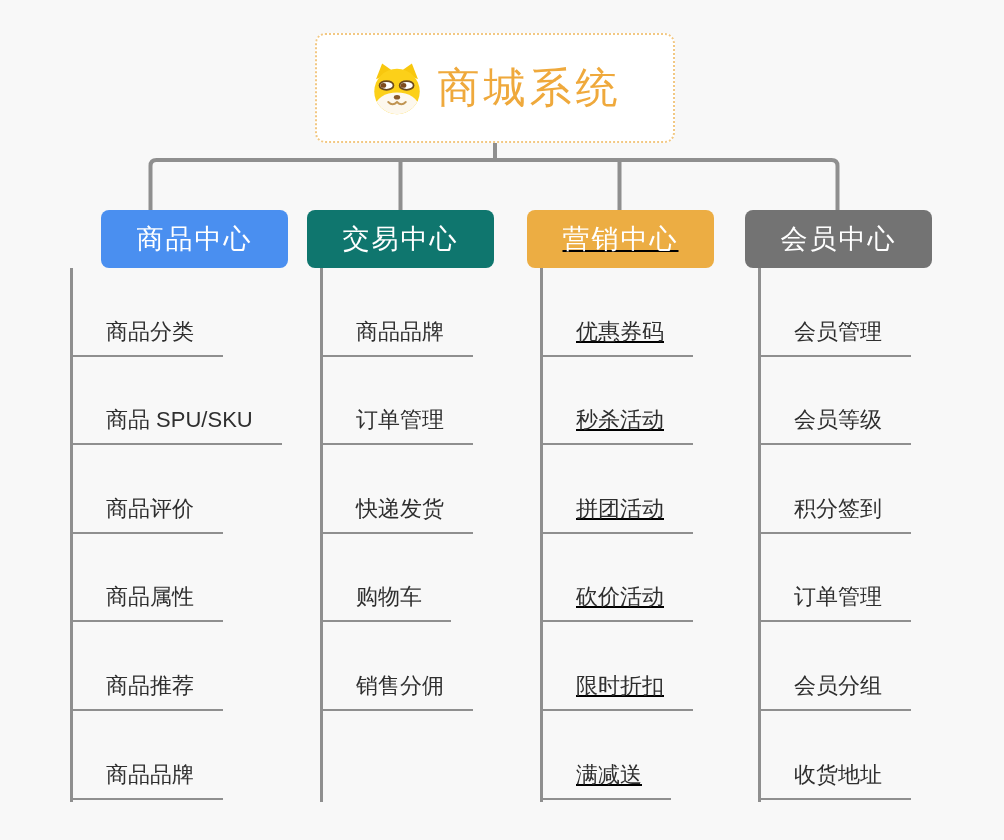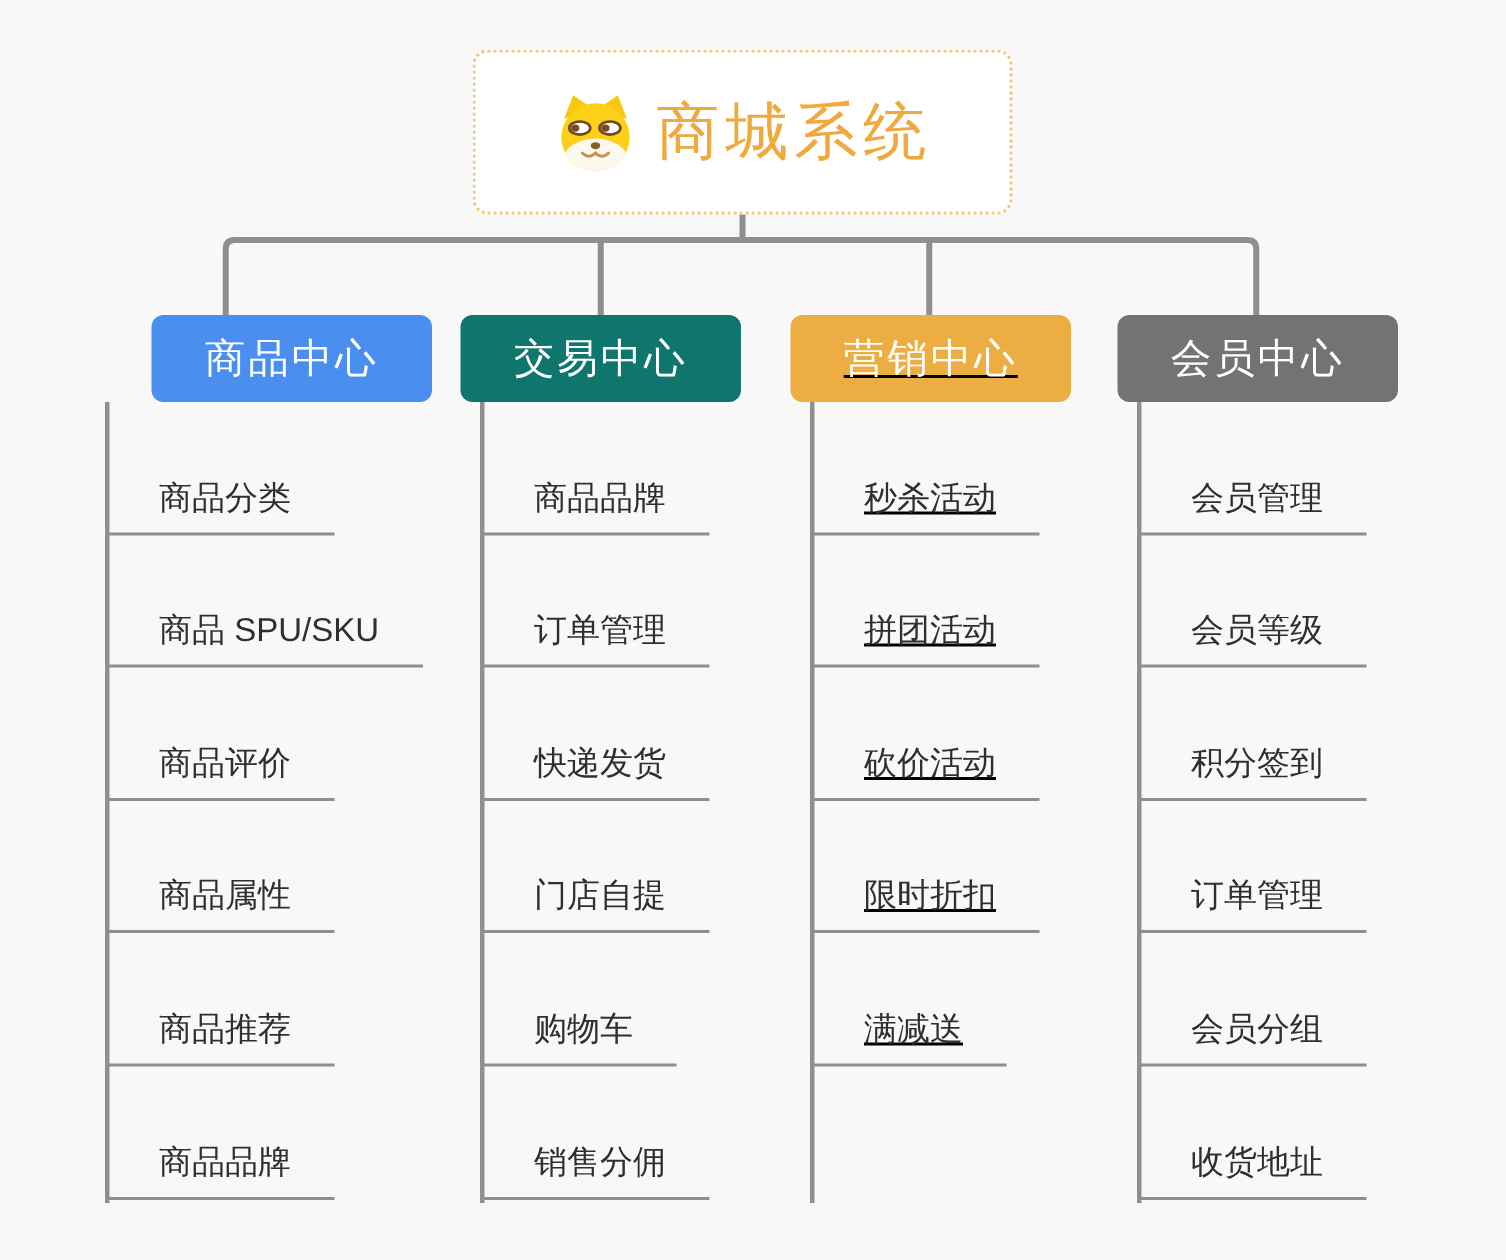--- a/index.html
+++ b/index.html
@@ -165,39 +165,39 @@
     </div>
 
     <div class="leaf-slot">
       <div class="leaf">订单管理</div>
     </div>
 
     <div class="leaf-slot">
       <div class="leaf">快递发货</div>
     </div>
 
-    <div class="leaf-slot">
-      <div class="leaf">门店自提</div>
-    </div>
 
     <div class="leaf-slot">
       <div class="leaf">购物车</div>
     </div>
 
     <div class="leaf-slot">
       <div class="leaf">销售分佣</div>
     </div>
   </div>
 
     <div class="branch" style="left: 527px; text-decoration: underline;">
       <div class="branch-header" style="background: rgb(236, 173, 67);">
         <span class="branch-label">营销中心</span>
       </div>
       <div class="trunk"></div>
 
+    <div class="leaf-slot">
+      <div class="leaf">优惠券码</div>
+    </div>
 
     <div class="leaf-slot">
       <div class="leaf">秒杀活动</div>
     </div>
 
     <div class="leaf-slot">
       <div class="leaf">拼团活动</div>
     </div>
 
     <div class="leaf-slot">

